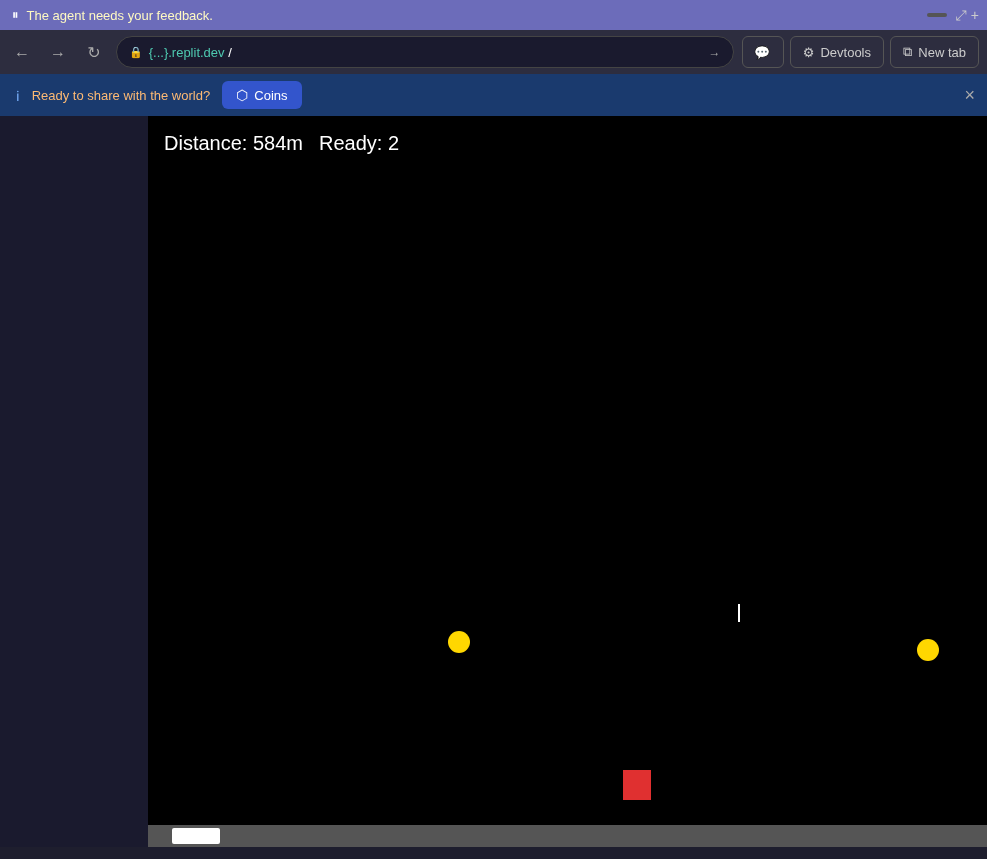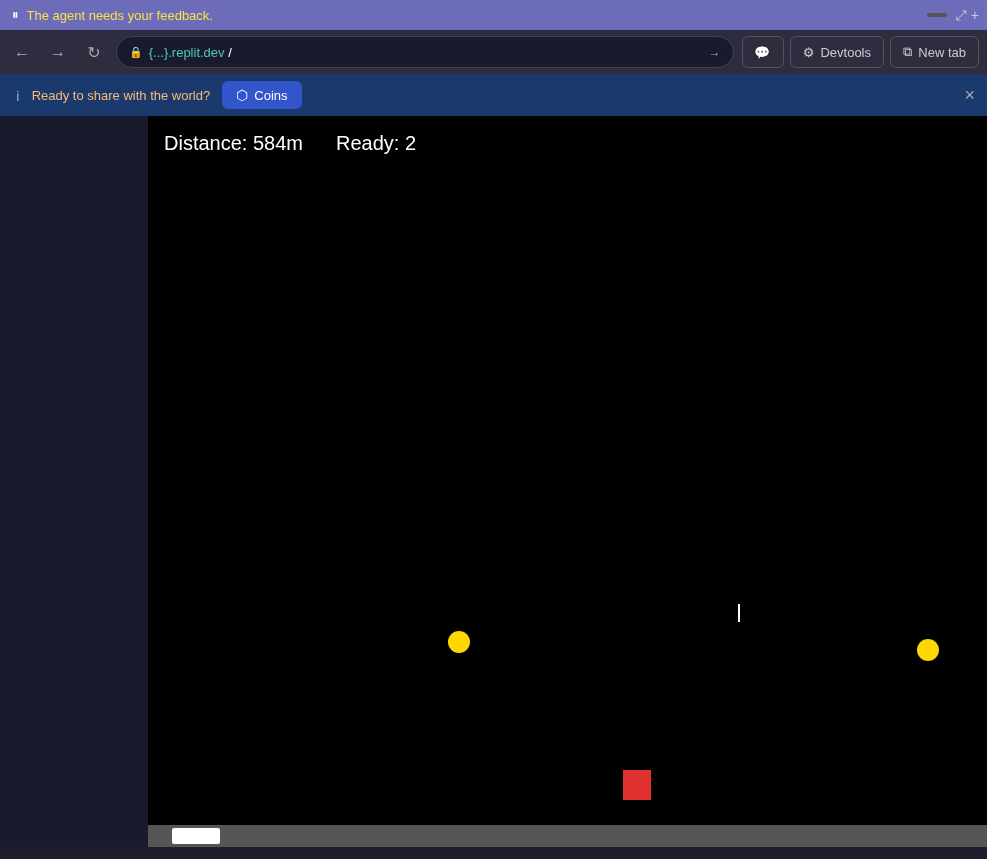--- a/index.html
+++ b/index.html
@@ -12,21 +12,21 @@
       display: flex;
       align-items: center;
       padding: 0 12px;
       font-size: 13px;
       color: #fff;
       position: relative;
     }
 
     .feedback-bar .feedback-text {
       font-size: 13px;
-      color: #fde047;
+      color: #fef9c3;
     }
 
     .feedback-bar .feedback-actions {
       position: absolute;
       right: 40px;
       display: flex;
       gap: 8px;
     }
 
     .feedback-bar .resize-icons {
@@ -192,21 +192,21 @@
     }
 
     .game-stats {
       position: absolute;
       top: 16px;
       left: 16px;
       color: #fff;
       font-size: 20px;
       font-weight: 500;
       display: flex;
-      gap: 33px;
+      gap: 16px;
       z-index: 10;
     }
 
     
     .coin {
       position: absolute;
       border-radius: 50%;
       background: #ffd700;
     }
 

